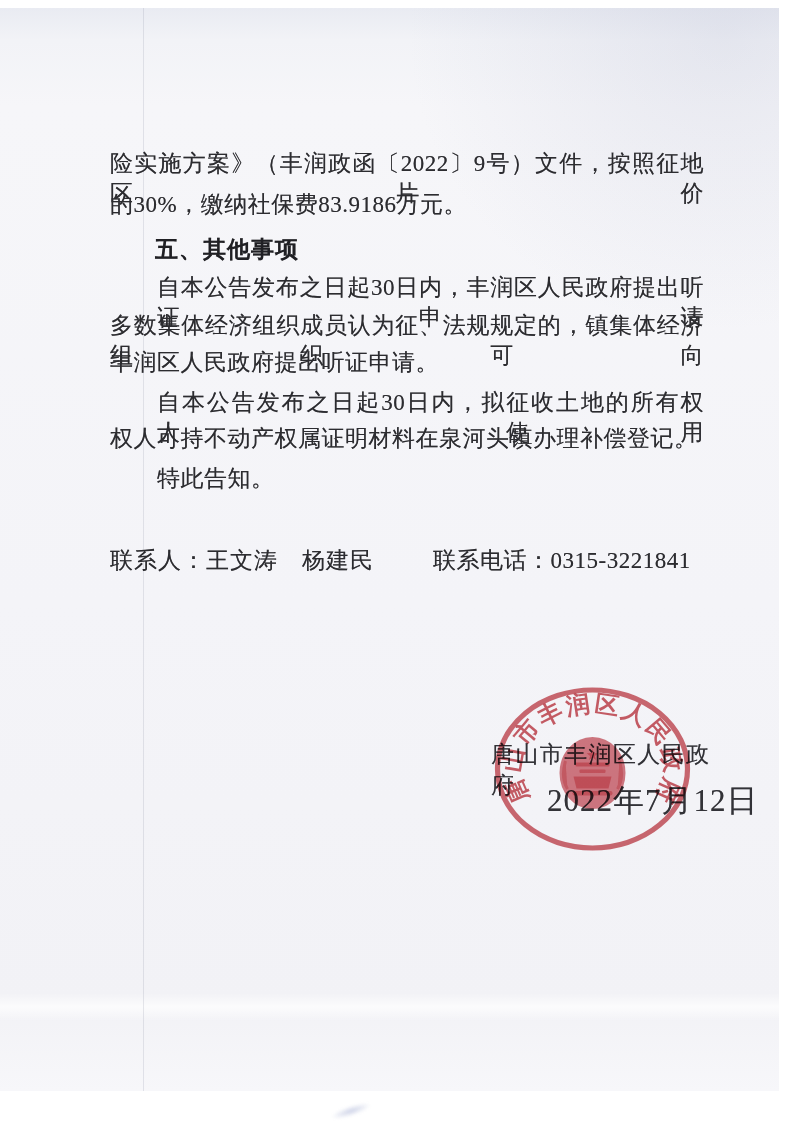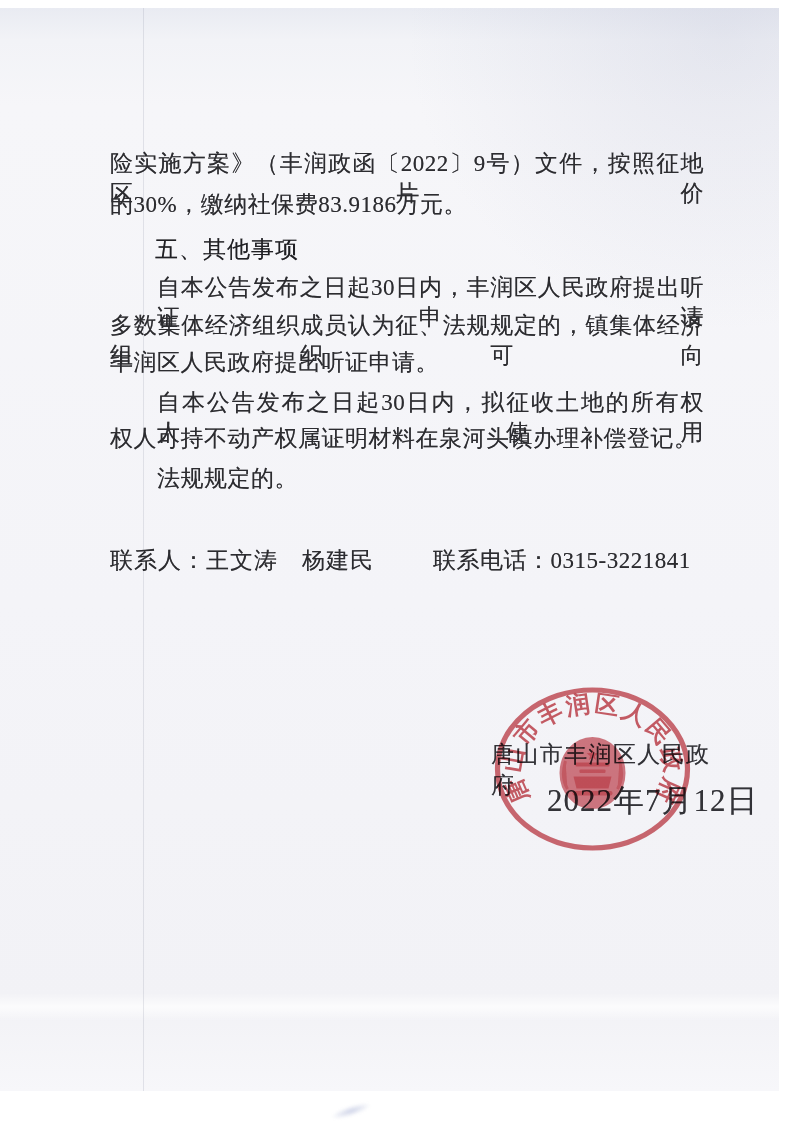--- a/index.html
+++ b/index.html
@@ -29,21 +29,21 @@
   .line{
     position:absolute;left:110px;width:594px;box-sizing:border-box;
     font-size:23px;line-height:30px;color:var(--text,#2c2c30);
     letter-spacing:.5px;
     text-shadow:0 0 .6px rgba(44,44,48,.55);
   }
   .line.fill{text-align:justify;text-align-last:justify;}
   .line.indent-fill{padding-left:47px;text-align:justify;text-align-last:justify;}
   .line.indent{padding-left:47px;}
   .line.heading{
-    padding-left:45px;font-weight:normal;
+    padding-left:45px;font-weight:bold;
     font-family:"Liberation Sans","DejaVu Sans",sans-serif;
     color:#202024;letter-spacing:1px;
   }
   .contacts{
     position:absolute;left:110px;top:537px;width:594px;height:30px;
     font-size:23px;color:var(--text,#2c2c30);letter-spacing:1px;
     text-shadow:0 0 .6px rgba(44,44,48,.55);
   }
   .contacts .phone{position:absolute;left:323px;top:0;letter-spacing:.5px;}
   .signature-org{
@@ -81,21 +81,21 @@
 
   <div>
       <div class="line fill" style="top: 141px;">险实施方案》（丰润政函〔2022〕9号）文件，按照征地区片价</div>
       <div class="line " style="top: 182px;">的30%，缴纳社保费83.9186万元。</div>
       <div class="line heading" style="top: 226px;">五、其他事项</div>
       <div class="line indent-fill" style="top: 265px;">自本公告发布之日起30日内，丰润区人民政府提出听证申请</div>
       <div class="line fill" style="top: 303px;">多数集体经济组织成员认为征、法规规定的，镇集体经济组织可向</div>
       <div class="line " style="top: 340px;">丰润区人民政府提出听证申请。</div>
       <div class="line indent-fill" style="top: 380px;">自本公告发布之日起30日内，拟征收土地的所有权人、使用</div>
       <div class="line " style="top: 416px;">权人可持不动产权属证明材料在泉河头镇办理补偿登记。</div>
-      <div class="line indent" style="top: 456px;">法规规定的。</div>
+      <div class="line indent" style="top: 456px;">特此告知。</div>
     </div>
 
   <div class="contacts">
     <span class="person">联系人：王文涛　杨建民</span>
     <span class="phone">联系电话：0315-3221841</span>
   </div>
 
   <div class="signature-org">唐山市丰润区人民政府</div>
   <div class="signature-date">2022年7月12日</div>
 

